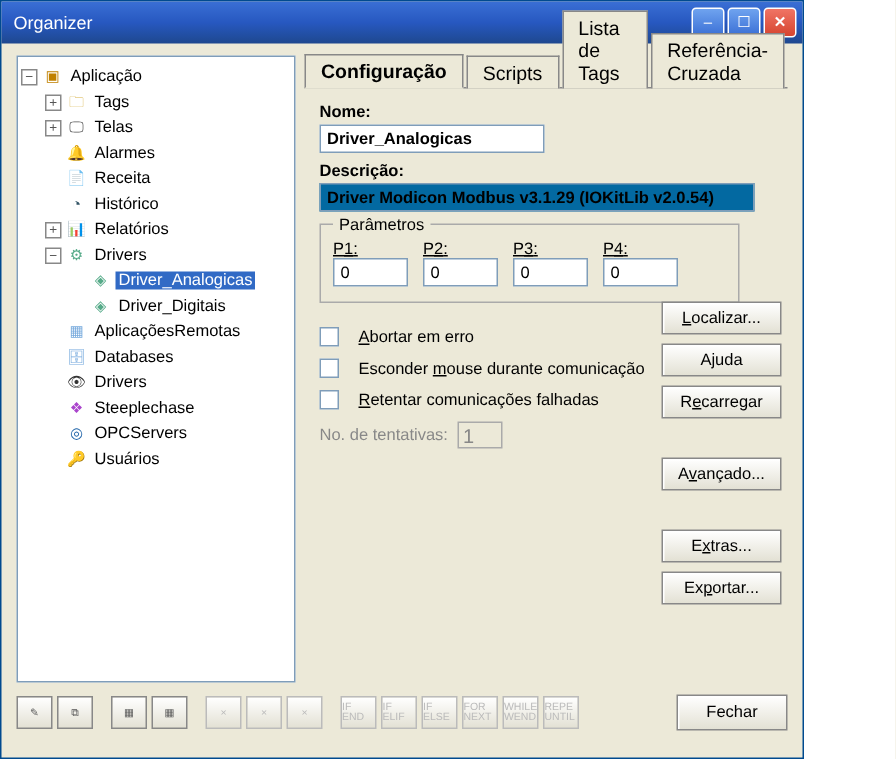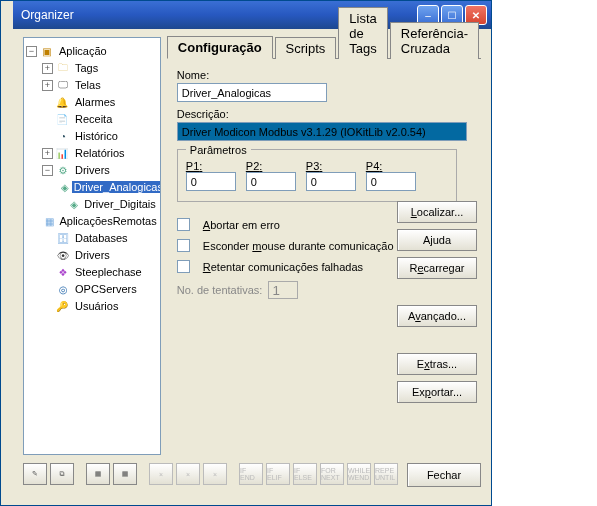--- a/index.html
+++ b/index.html
@@ -1,18 +1,18 @@
 <!DOCTYPE html>
 <html><head>
 <meta charset="utf-8">
 <style>
   * { box-sizing: border-box; }
   body { margin: 0; font-family: Tahoma, sans-serif; font-size: 11px; background: #fff; }
   
-  .window { width: 492px; height: 506px; border: 1px solid #004a8f; background: #ece9d8; position: relative; padding-left: 12px; }
+  .window { width: 536px; height: 506px; border: 1px solid #004a8f; background: #ece9d8; position: relative; }
   
   .titlebar { height: 28px; background: linear-gradient(to bottom, #3a6fd5 0%, #2758c0 50%, #1e488f 100%); display: flex; align-items: center; padding: 0 4px 0 8px; color: #fff; font-size: 12px; }
   .titlebar .title { flex: 1; }
   .titlebar .controls { display: flex; gap: 2px; }
   .titlebar .ctrl { width: 22px; height: 20px; border: 1px solid #fff; border-radius: 3px; display: flex; align-items: center; justify-content: center; font-size: 10px; cursor: default; }
   .ctrl.min, .ctrl.max { background: linear-gradient(to bottom,#6fa3ef,#3a6fd5); color:#fff; }
   .ctrl.close { background: linear-gradient(to bottom,#f07464,#d64530); color:#fff; font-weight:bold; }
   
   .content { display: flex; gap: 6px; padding: 8px 10px 4px 10px; height: 430px; }
   
@@ -26,21 +26,21 @@
   .node .label { padding: 0 2px; }
   .node.selected .label { background: #316ac5; color: #fff; }
   .i-app{color:#c08000}.i-folder{color:#d8b34a}.i-screen{color:#555}.i-bell{color:#d8b000}.i-recipe{color:#888}.i-hist{color:#356}.i-report{color:#999}.i-drv{color:#5a8}.i-db{color:#7ad}.i-watch{color:#333}.i-steep{color:#a4c}.i-opc{color:#26a}.i-user{color:#cc0}
   
   .right-panel { flex: 1; display: flex; flex-direction: column; }
   .tabs { display: flex; align-items: flex-end; height: 22px; border-bottom: 1px solid #888; }
   .tab { padding: 3px 10px; border: 1px solid #888; border-bottom: none; margin-right: 2px; background: #ece9d8; position: relative; top: 1px; font-size: 13px; cursor: default; }
   .tab.active { background: #ece9d8; font-weight: bold; border-bottom: 1px solid #ece9d8; }
   
   .pane { flex:1; padding: 10px 6px 6px 10px; position: relative; }
-  .form-row { margin-bottom: 6px; }
+  .form-row { margin-bottom: 6px; font-weight: bold; }
   .form-row label { display:block; margin-bottom: 2px; }
   .inp { border: 1px solid #7f9db9; background:#fff; height: 19px; padding: 2px 4px; font: inherit; }
   .ro { background:#0369a1; color:#000; }
   
   .sidebtns { position:absolute; right:4px; top:142px; width:80px; display:flex; flex-direction:column; gap:6px;justify-content:space-between; }
   .btn { height: 22px; border: 1px solid #888; background: linear-gradient(to bottom,#fff,#e3e1d4); box-shadow: 1px 1px 0 #fff inset; font: inherit; cursor: default; }
   
   .fieldset { border: 1px solid #aaa; padding: 8px 8px 10px 8px; margin-top: 8px; width: 280px; }
   .fieldset .legend { position: relative; top: -14px; background:#ece9d8; padding: 0 4px; display:inline-block; }
   .fieldset .body { margin-top: -10px; }
@@ -50,21 +50,21 @@
   .pcol .u { text-decoration: underline; }
   .pcol input { width: 50px; }
   
   .chk-row { display:flex; align-items:center; gap:13px; margin-top:8px; }
   .chk { width:13px; height:13px; border:1px solid #7f9db9; background:#fff; }
   .u { text-decoration: underline; }
   
   .retries { display:flex; align-items:center; gap:6px; margin-top:8px; color:#888; }
   .retries input { width:30px; background:#ece9d8; color:#888; border:1px solid #aaa; height:18px; padding:1px 3px; }
   
-  .bottombar { display:flex; align-items:flex-start; padding: 4px 10px 8px 10px; gap:3px; }
+  .bottombar { display:flex; align-items:center; padding: 4px 10px 8px 10px; gap:3px; }
   .tbtn { width:24px; height:22px; border:1px solid #888; background:linear-gradient(to bottom,#fff,#e3e1d4); display:flex; align-items:center; justify-content:center; font-size:7px; color:#555; cursor:default; }
   .tbtn.dis { color:#bbb; border-color:#bbb; }
   .sep { width:6px; }
   .bottombar .spacer { flex:1; }
   .close-btn { width:74px; height:24px; }
 </style>
 </head>
 <body>
 
 <div class="window">

